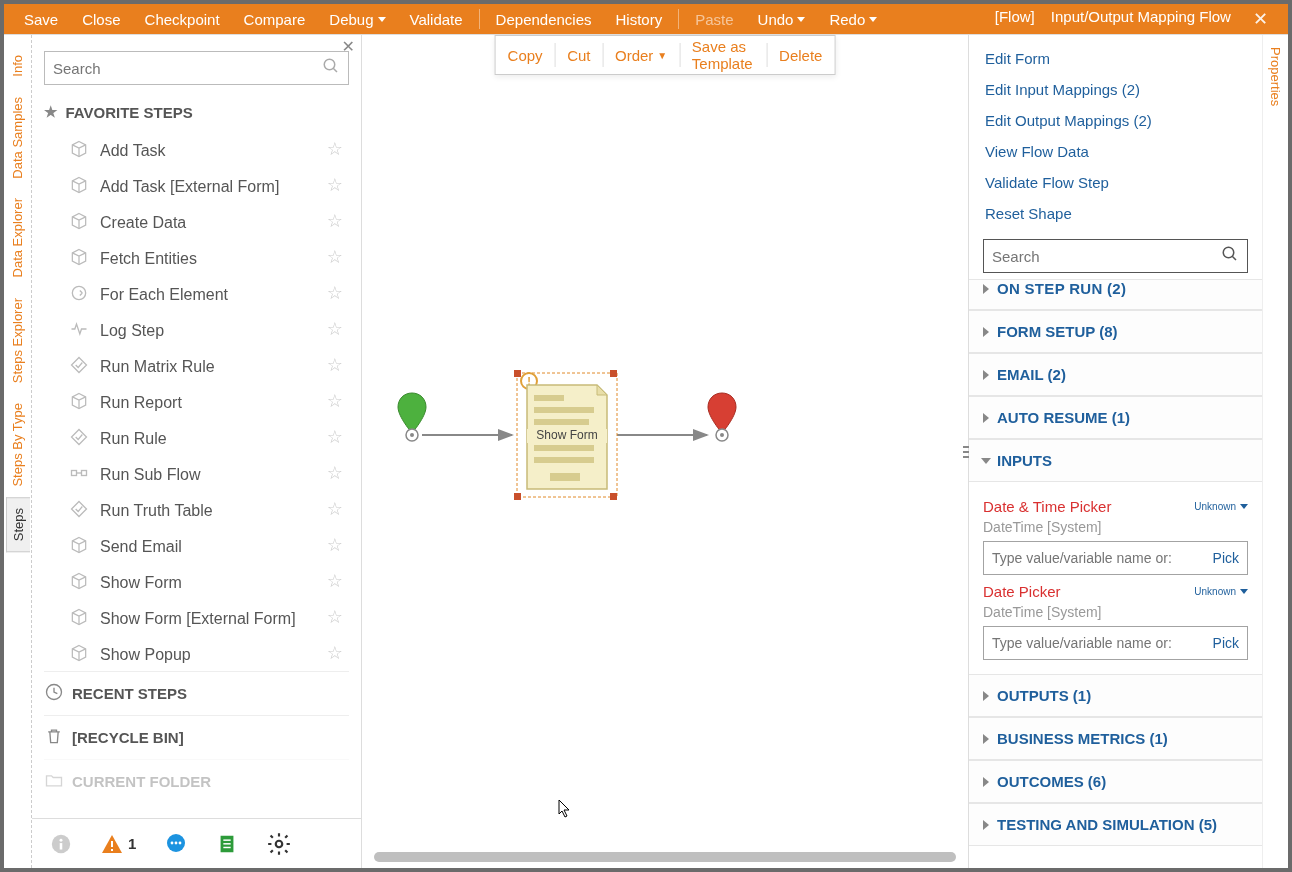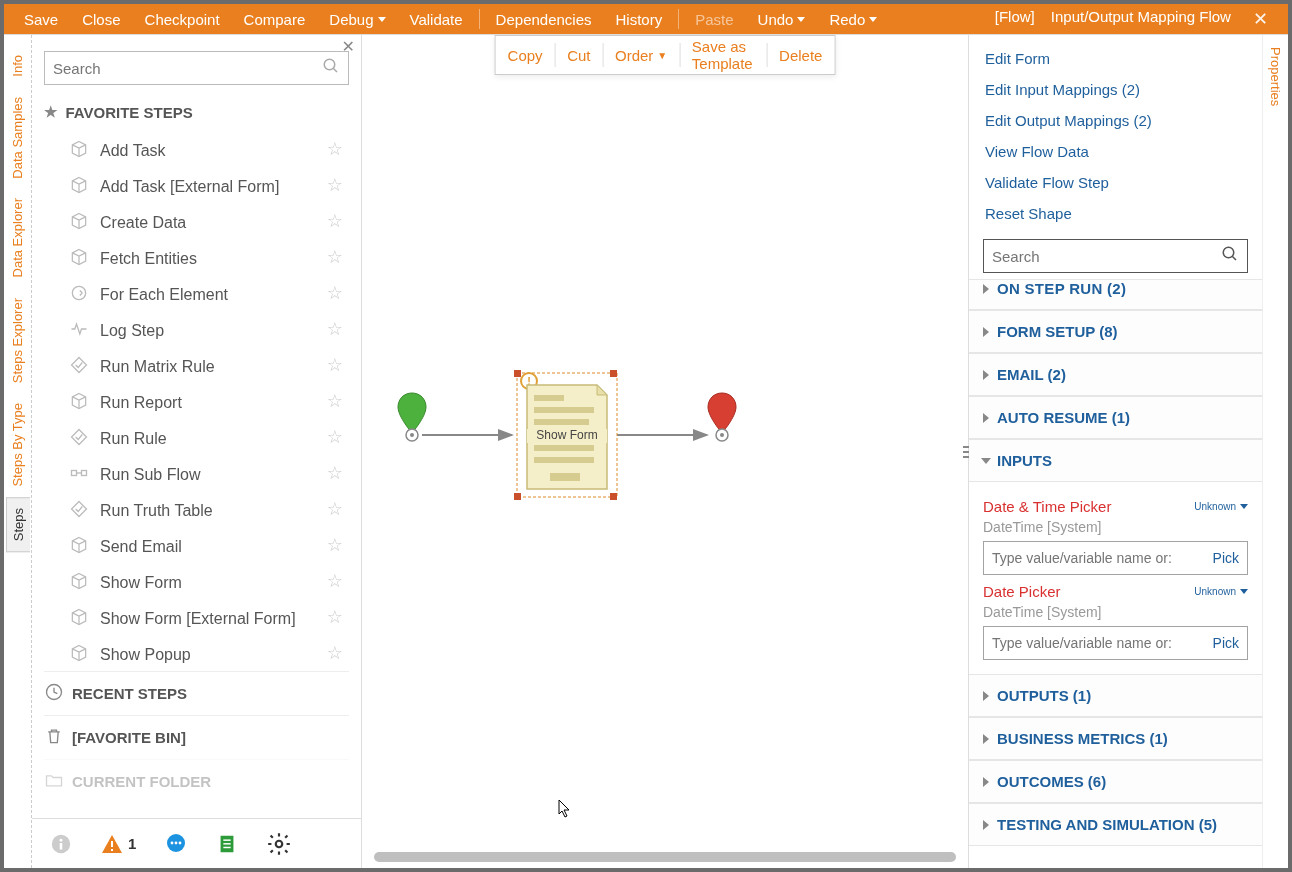--- a/index.html
+++ b/index.html
@@ -301,21 +301,21 @@
           <span><svg width="20" height="20" viewBox="0 0 24 24" fill="none" stroke="#888" stroke-width="1.6">
                 <circle cx="12" cy="12" r="9"></circle>
                 <path d="M12 7v5l4 2"></path>
               </svg></span>
           <span>RECENT STEPS</span>
         </div>
         <div class="section-head">
           <span><svg width="20" height="20" viewBox="0 0 24 24" fill="none" stroke="#888" stroke-width="1.6">
                 <path d="M5 7h14M9 7V5h6v2M7 7l1 13h8l1-13"></path>
               </svg></span>
-          <span>[FAVORITE BIN]</span>
+          <span>[RECYCLE BIN]</span>
         </div>
         <div class="section-head" style="opacity:0.35;">
           <span><svg width="20" height="20" viewBox="0 0 24 24" fill="none" stroke="#888" stroke-width="1.6">
                 <path d="M3 7h6l2 2h10v10H3z"></path>
               </svg></span>
           <span>CURRENT FOLDER</span>
         </div>
       </div>
       <div class="bottom-tray">
         <span class="tray-icon">

